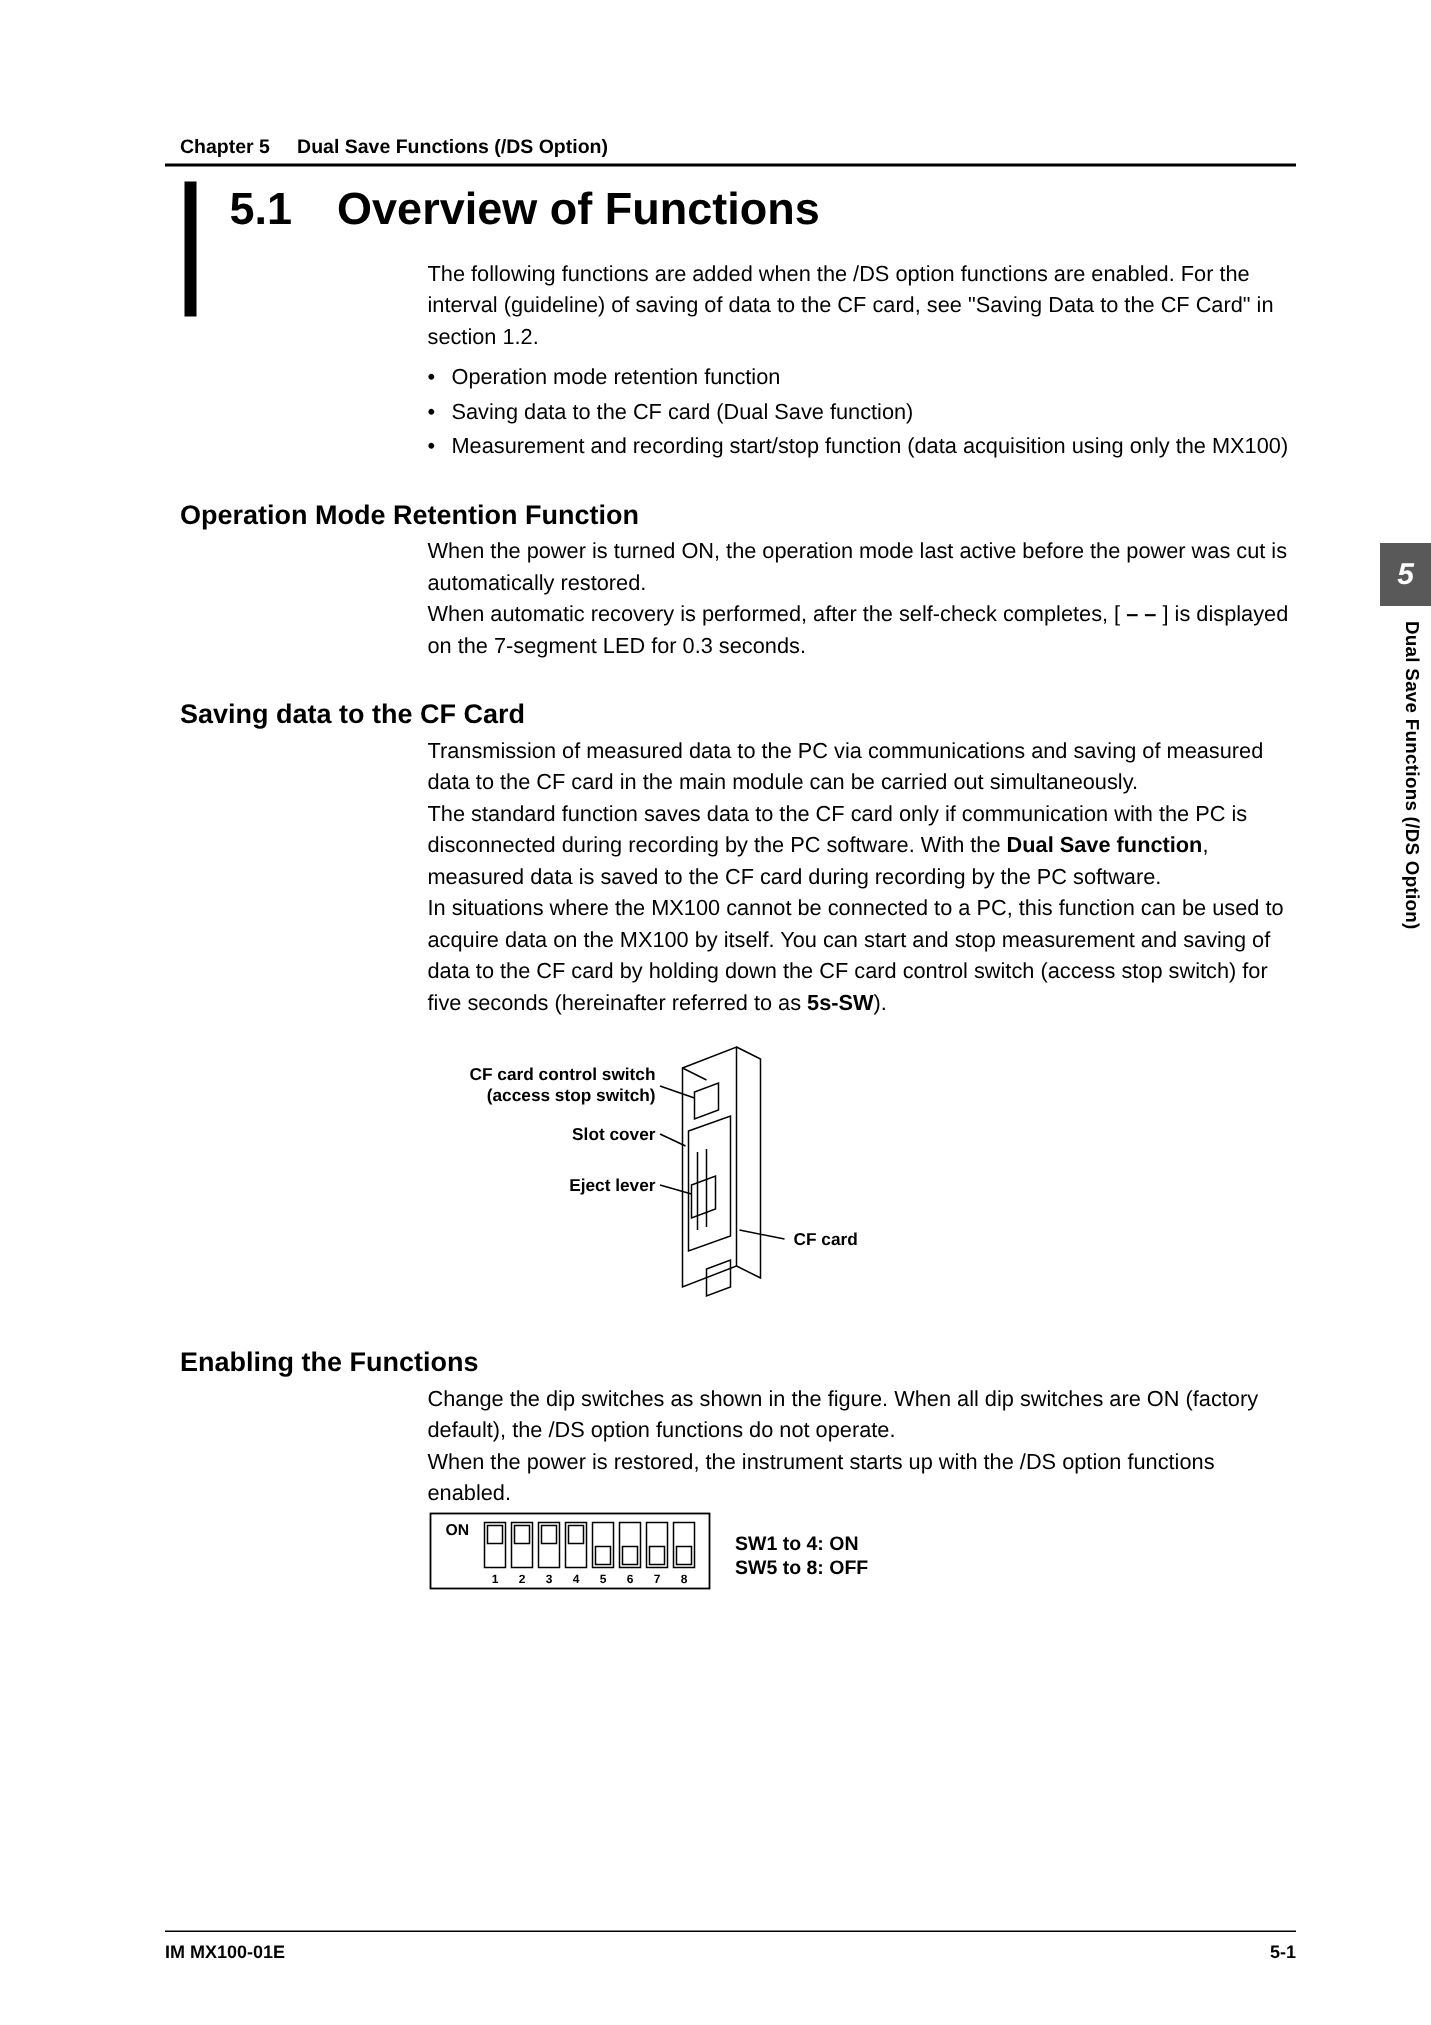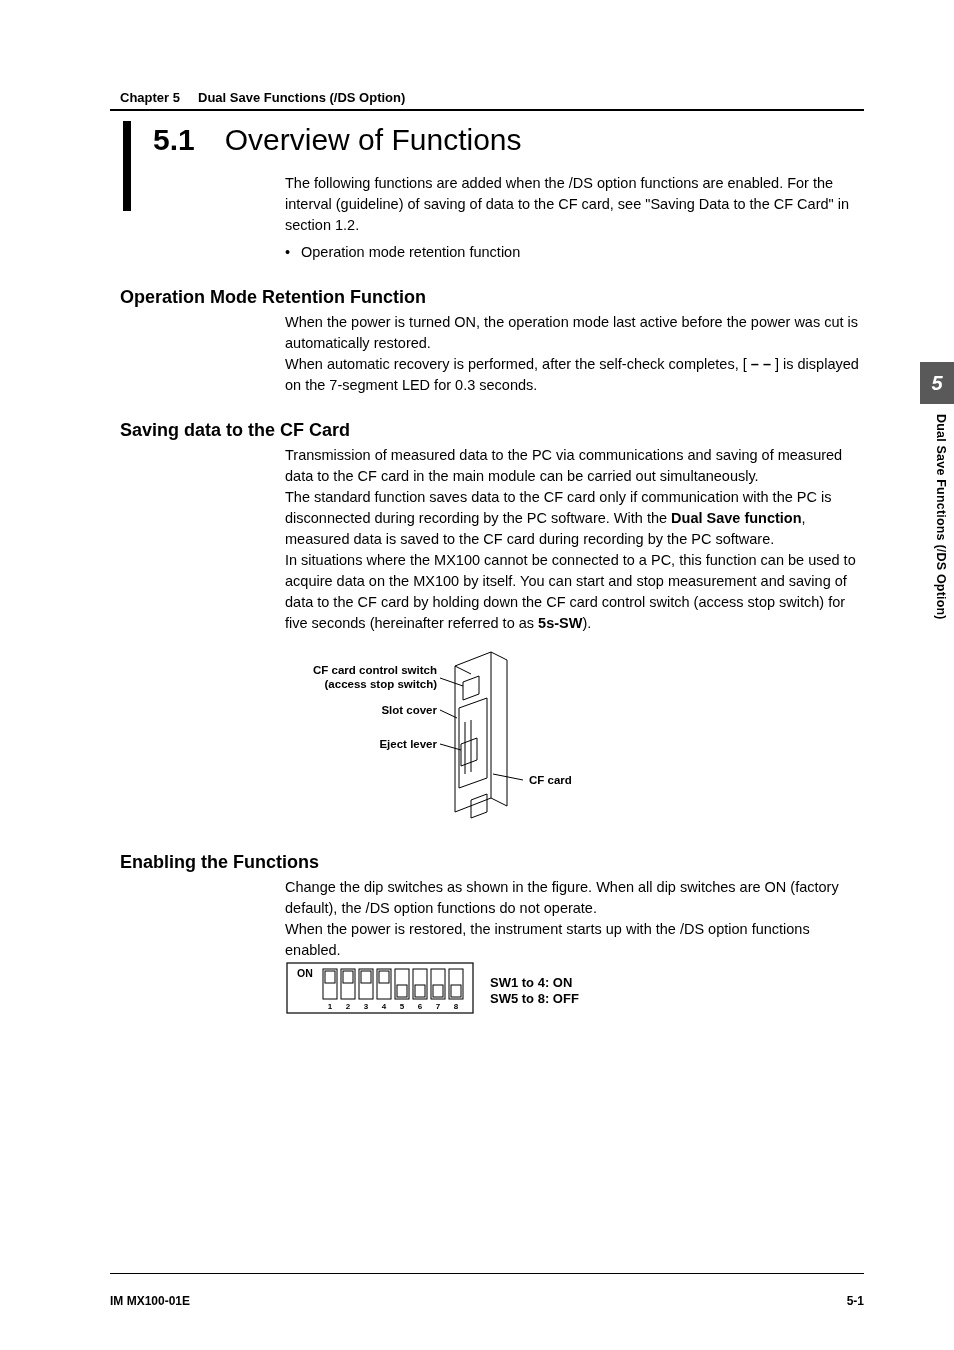--- a/index.html
+++ b/index.html
@@ -4,34 +4,34 @@
 <style>
   * { box-sizing: border-box; margin: 0; padding: 0; }
   html, body { width: 954px; height: 1350px; background: #fff; font-family: Arial, Helvetica, sans-serif; color: #000; }
   .page { position: relative; width: 954px; height: 1350px; padding: 90px 90px 50px 110px; }
   .chapter-line { font-size: 13px; font-weight: bold; margin-bottom: 4px; padding-left: 10px; }
   .chapter-rule { border-top: 2px solid #000; margin-bottom: 10px; }
   .h1-row { display: flex; align-items: flex-start; margin-left: 13px; }
   .h1-bar { width: 8px; height: 90px; background: #000; margin-right: 22px; margin-left: 0; }
   .h1-group { display: flex; align-items: baseline; gap: 30px; padding-top: 2px; }
   .h1-num { font-size: 30px; font-weight: bold; }
-  .h1-title { font-size: 30px; font-weight: normal; }
+  .h1-title { font-size: 30px; font-weight: bold; }
   .body-block { margin-left: 175px; margin-right: 0; font-size: 14.5px; line-height: 1.45; }
   .intro { margin-top: -38px; }
   .bullets { list-style: none; margin-top: 6px; }
   .bullets li { padding-left: 16px; position: relative; margin-bottom: 2px; }
   .bullets li::before { content: "•"; position: absolute; left: 0; top: 0; }
   .h2 { font-size: 18px; font-weight: bold; margin-top: 24px; margin-bottom: 4px; margin-left: 10px; }
   .indent-list { margin-left: 18px; }
   .figure1 { margin-top: 14px; margin-left: 175px; text-align: center; }
   .figure2 { margin-left: 175px; }
   .fig-label { font-size: 11.5px; font-weight: bold; }
   .side-tab { position: absolute; right: 0; top: 362px; width: 34px; height: 42px; background: #595959; color: #fff; display: flex; align-items: center; justify-content: center; font-size: 20px; font-weight: bold; font-style: italic; }
   .side-text { position: absolute; right: 6px; top: 414px; writing-mode: vertical-rl; font-size: 12.5px; font-weight: bold; letter-spacing: 0.2px; }
-  .footer { position: absolute; bottom: 42px; left: 110px; right: 90px; border-top: 1.5px solid #000; padding-top: 20px; display: flex; justify-content: space-between; font-size: 12px; font-weight: bold; }
+  .footer { position: absolute; bottom: 42px; left: 110px; right: 90px; border-top: 1.5px solid #000; padding-top: 6px; display: flex; justify-content: space-between; font-size: 12px; font-weight: bold; }
   .bold { font-weight: bold; }
   svg { display: block; }
 </style>
 </head>
 <body>
 
 <div class="page">
 
   <div class="chapter-line">
     <span>Chapter 5</span>
@@ -45,20 +45,22 @@
     <div class="h1-group">
       <span class="h1-num">5.1</span>
       <span class="h1-title">Overview of Functions</span>
     </div>
   </div>
 
   <div class="body-block intro">
     <p>The following functions are added when the /DS option functions are enabled. For the interval (guideline) of saving of data to the CF card, see "Saving Data to the CF Card" in section 1.2.</p>
     <ul class="bullets">
       <li>Operation mode retention function</li>
+      <li>Saving data to the CF card (Dual Save function)</li>
+      <li>Measurement and recording start/stop function (data acquisition using only the MX100)</li>
     </ul>
   </div>
 
   <h2 class="h2">Operation Mode Retention Function</h2>
   <div class="body-block">
     <p>When the power is turned ON, the operation mode last active before the power was cut is automatically restored.</p>
     <p>
       <span>When automatic recovery is performed, after the self-check completes, [</span><span class="bold"> – – </span><span>] is displayed on the 7-segment LED for 0.3 seconds.</span>
     </p>
   </div>

